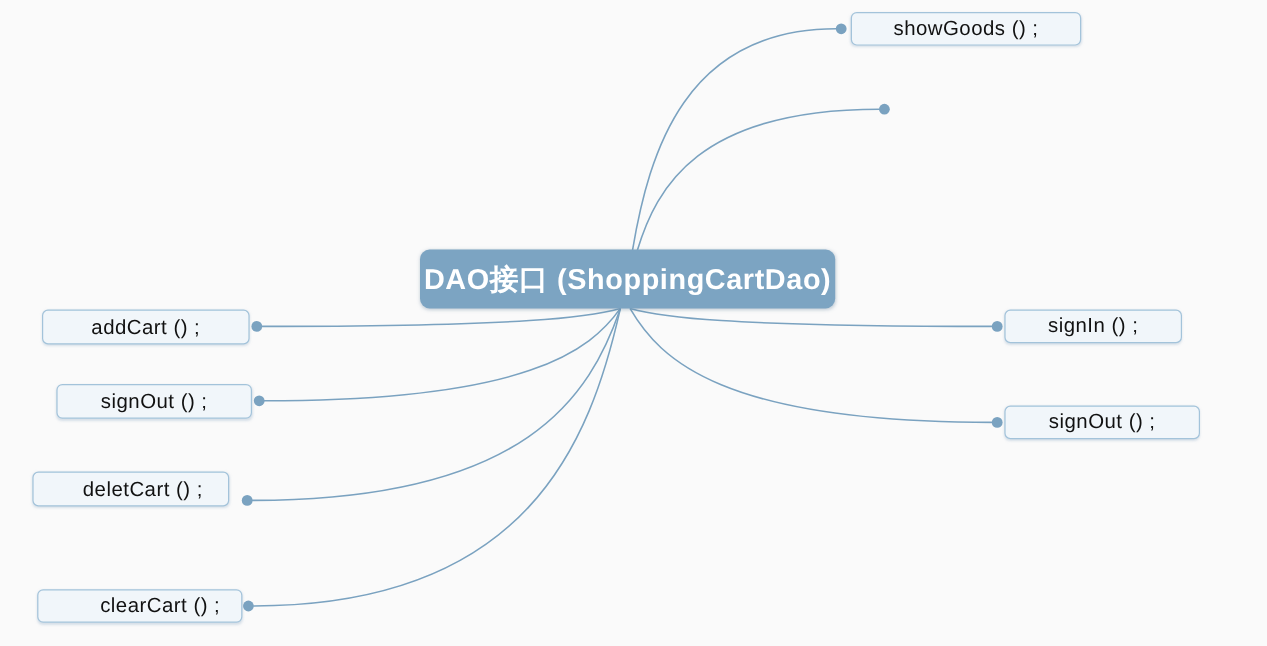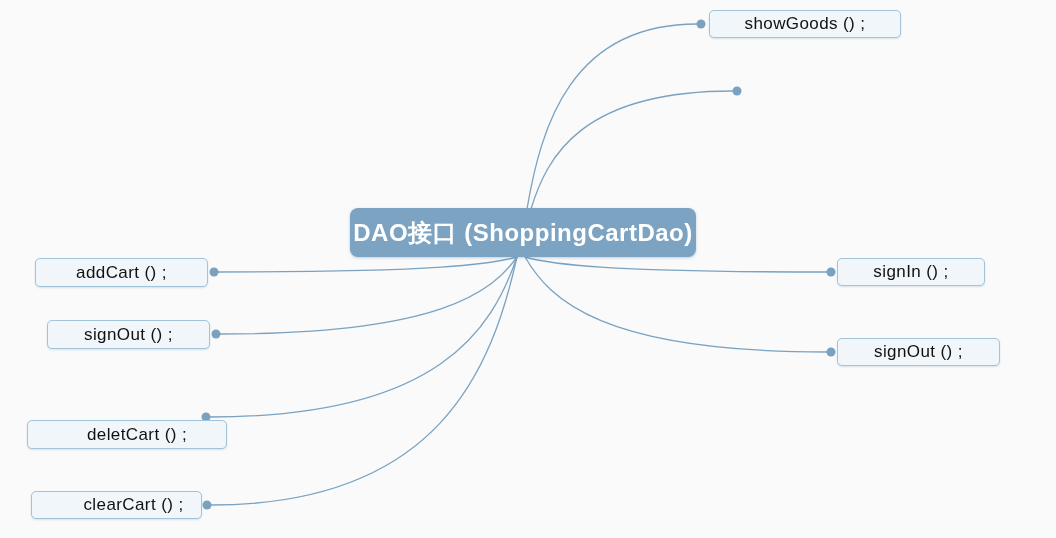--- a/index.html
+++ b/index.html
@@ -106,21 +106,21 @@
   </div>
 
   <div class="node child-node" style="left:35px; top:258px; width:173px; height:29px;">
     <span>addCart () ;</span>
   </div>
 
   <div class="node child-node" style="left:47px; top:320px; width:163px; height:29px;">
     <span>signOut () ;</span>
   </div>
 
-  <div class="node child-node" style="left:27px; top:420px; width:200px; height:29px;padding-left:20px;">
+  <div class="node child-node" style="left:27px; top:393px; width:164px; height:29px;padding-left:20px;">
     <span>deletCart () ;</span>
   </div>
 
   <div class="node child-node" style="left:31px; top:491px; width:171px; height:28px;padding-left:34px;">
     <span>clearCart () ;</span>
   </div>
 
 </div>
 
 </body></html>

